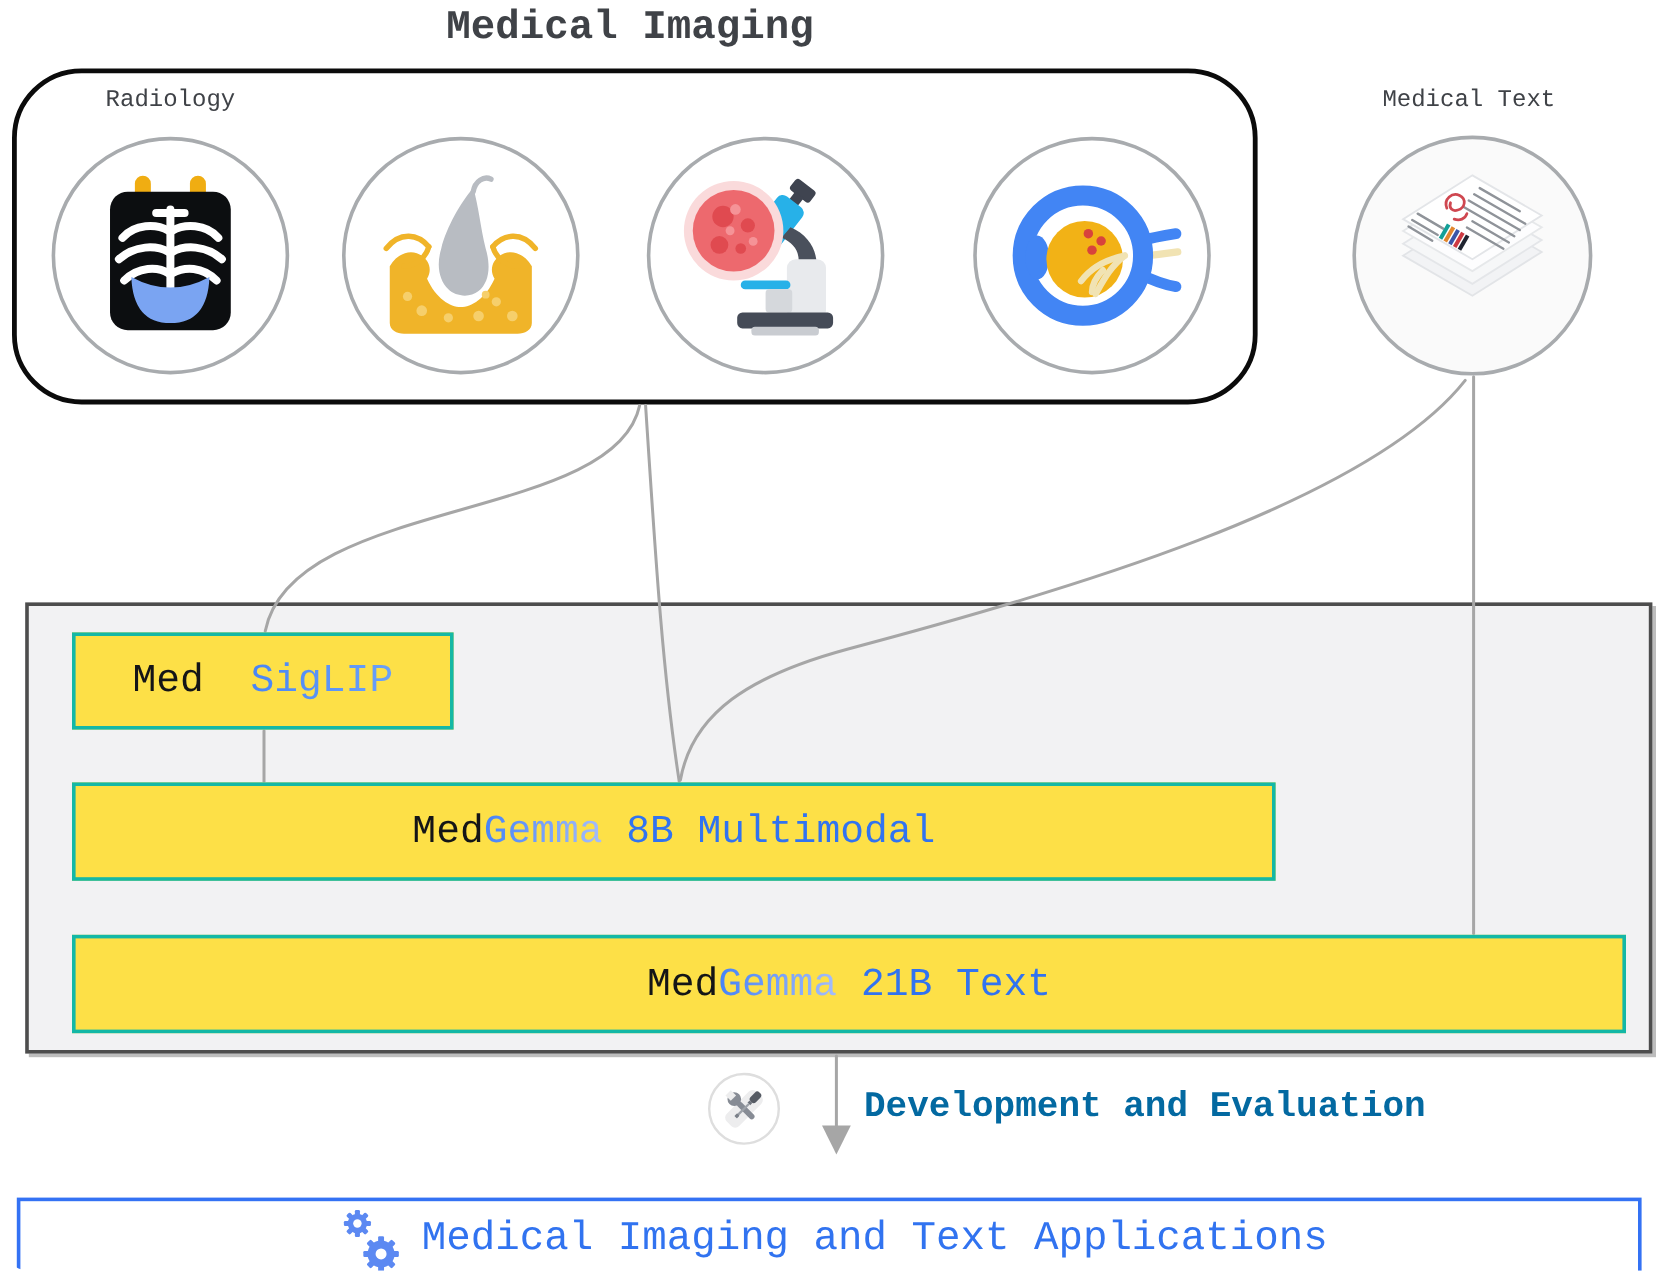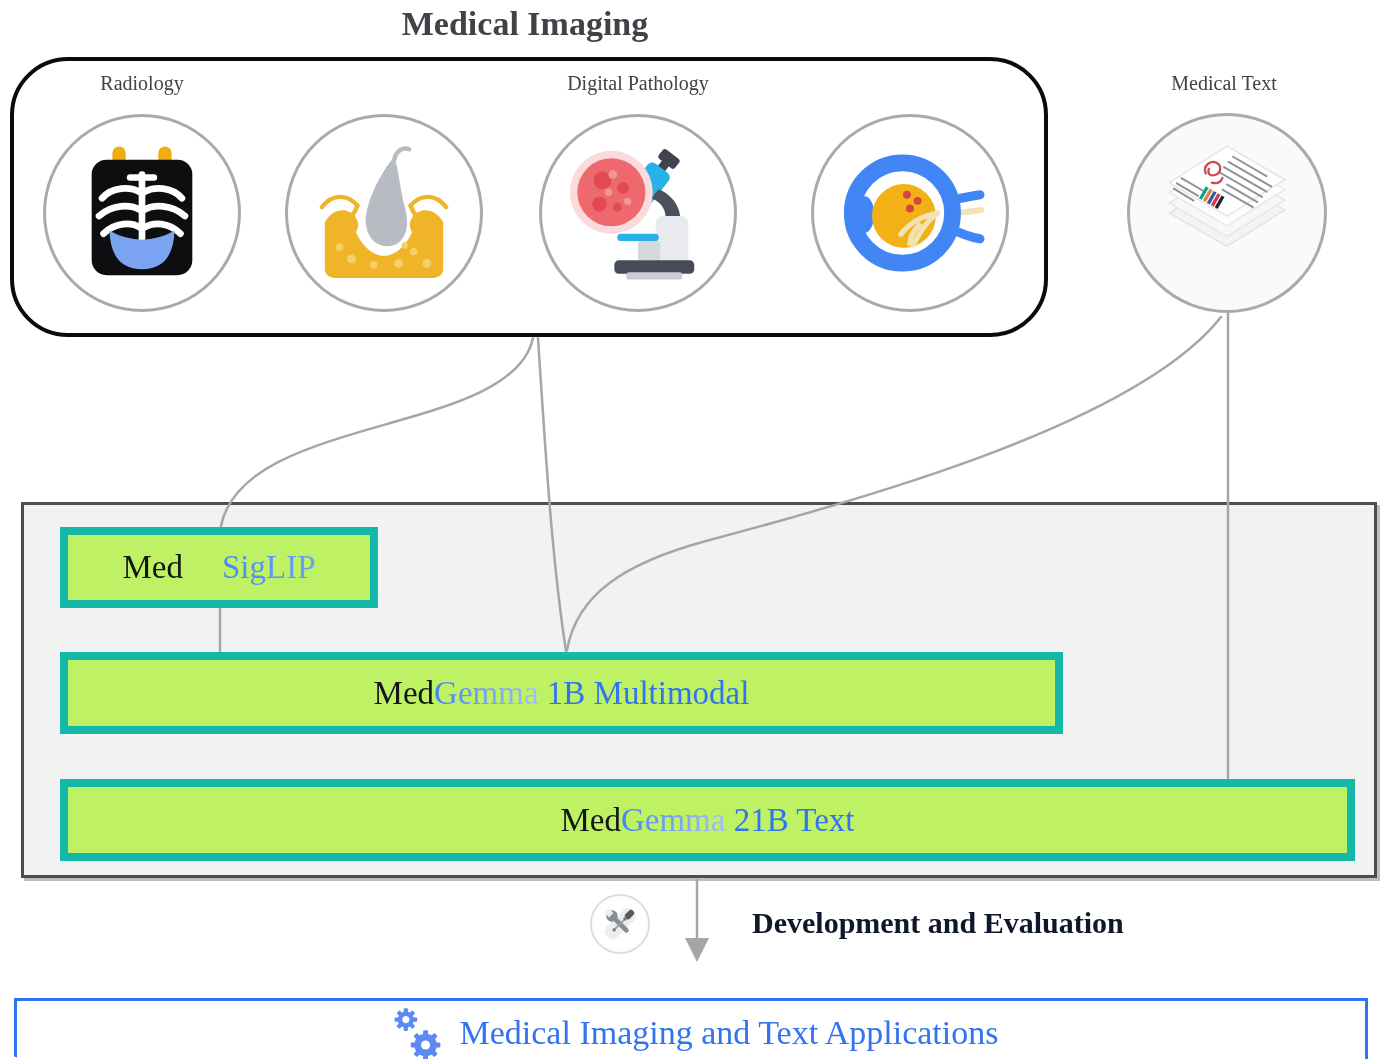--- a/index.html
+++ b/index.html
@@ -1,18 +1,18 @@
 <!DOCTYPE html>
 <html><head>
 <meta charset="utf-8">
 <style>
   html,body{margin:0;padding:0;background:#fff;}
   #canvas{
     position:relative;width:1400px;height:1059px;background:#fff;overflow:hidden;
-    font-family:Liberation Serif, serif;color:#3c4043;border-radius:25px;
+    font-family:Liberation Mono, monospace;color:#3c4043;border-radius:25px;
   }
   .abs{position:absolute;}
   
   .diagram-title{
     left:0;top:5px;width:1050px;text-align:center;
     font-size:34px;font-weight:600;color:#3f4247;z-index:3;
   }
   .imaging-container{
     left:10px;top:57px;width:1038px;height:280px;box-sizing:border-box;
     border:4px solid #0b0b0b;border-radius:58px;background:#fff;z-index:1;
@@ -29,21 +29,21 @@
   .circle svg{display:block;}
   .text-circle{left:1127px;top:113px;width:200px;height:200px;background:#fafafa;}
   
   #connectors{left:0;top:0;z-index:2;pointer-events:none;}
   
   .panel{
     left:21px;top:502px;width:1356px;height:376px;box-sizing:border-box;
     background:#f2f2f3;border:3px solid #4d4d4d;box-shadow:3px 3px 0 #bdbdbd;z-index:1;
   }
   .model-box{
-    box-sizing:border-box;background:#bef264;border:8px solid #14b8a6;z-index:3;
+    box-sizing:border-box;background:#fde047;border:3px solid #14b8a6;z-index:3;
     display:flex;align-items:center;justify-content:center;
     font-size:33px;font-weight:500;white-space:pre;
   }
   .box-siglip{left:60px;top:527px;width:318px;height:81px;}
   .box-4b{left:60px;top:652px;width:1003px;height:82px;}
   .box-27b{left:60px;top:779px;width:1295px;height:82px;}
   .med-prefix{color:#141517;}
   .gemma{
     background:linear-gradient(90deg,#4683f7,#a6bdfa);
     -webkit-background-clip:text;background-clip:text;
@@ -55,21 +55,21 @@
     -webkit-text-fill-color:transparent;color:#3e7cf5;padding-left:39px;
   }
   .blue-suffix{color:#3173f0;}
   
   .tools-circle{
     left:590px;top:894px;width:60px;height:60px;border-radius:50%;
     background:#fff;border:2px solid #dedede;box-sizing:border-box;z-index:3;
     display:flex;align-items:center;justify-content:center;
   }
   .dev-label{
-    left:752px;top:906px;font-size:30px;font-weight:700;color:#0f172a;z-index:3;white-space:nowrap;
+    left:720px;top:906px;font-size:30px;font-weight:700;color:#0369a1;z-index:3;white-space:nowrap;
   }
   .apps-box{
     left:14px;top:998px;width:1354px;height:69px;box-sizing:border-box;
     background:#fff;border:3px solid #3472f4;z-index:3;
     display:flex;align-items:center;justify-content:center;gap:14px;
   }
   .apps-label{font-size:34px;font-weight:500;color:#3173f0;white-space:nowrap;}
 </style>
 </head>
 <body>
@@ -86,21 +86,20 @@
       <path d="M538,338 C546,460 552,560 566,651"></path>
       <path d="M220,609 L220,651"></path>
       <path d="M1228,314 L1228,778"></path>
       <path d="M1221,317 C1140,420 880,495 706,541 C625,563 577,594 567,650"></path>
       <path d="M697,880 L697,941"></path>
     </g>
     <polygon points="697,962 685,938 709,938" fill="#a6a6a6"></polygon>
   </svg>
 
   <div class="abs modality-label" style="left:22px;">Radiology</div>
-  <div class="abs modality-label" style="left:518px;">Digital Pathology</div>
   <div class="abs modality-label" style="left:1104px;">Medical Text</div>
 
   <div class="abs circle" style="left:43px;">
     <svg width="148" height="148" viewBox="0 0 100 100">
       <rect x="30" y="5" width="9" height="21" rx="4.5" fill="#f0ad12"></rect>
       <rect x="61" y="5" width="9" height="21" rx="4.5" fill="#f0ad12"></rect>
       <rect x="16" y="14" width="68" height="78" rx="10" fill="#0c0e10"></rect>
       <g fill="none" stroke="#fff" stroke-width="4.5" stroke-linecap="round">
         <path d="M50,24 V68"></path>
         <path d="M42,26 H58"></path>
@@ -221,21 +220,21 @@
     </svg>
   </div>
 
   <div class="abs panel"></div>
 
   <div class="abs model-box box-siglip">
     <span class="med-prefix">Med</span><span class="siglip">SigLIP</span>
   </div>
 
   <div class="abs model-box box-4b">
-    <span class="med-prefix">Med</span><span class="gemma">Gemma</span><span class="blue-suffix"> 1B Multimodal</span>
+    <span class="med-prefix">Med</span><span class="gemma">Gemma</span><span class="blue-suffix"> 8B Multimodal</span>
   </div>
 
   <div class="abs model-box box-27b">
     <span class="med-prefix">Med</span><span class="gemma">Gemma</span><span class="blue-suffix"> 21B Text</span>
   </div>
 
   <div class="abs tools-circle">
     <svg width="52" height="52" viewBox="0 0 100 100">
       <rect x="16" y="36" width="68" height="28" rx="9" fill="#ededee" transform="rotate(-45 50 50)"></rect>
       <g transform="rotate(-45 50 50)" fill="#878c95">

